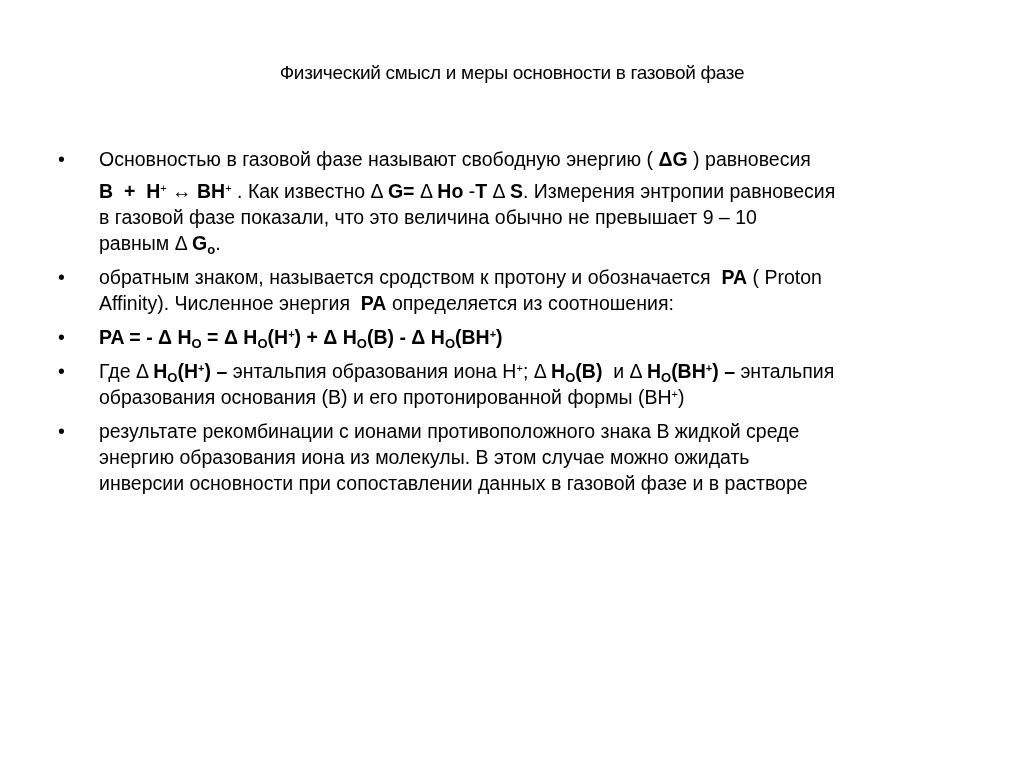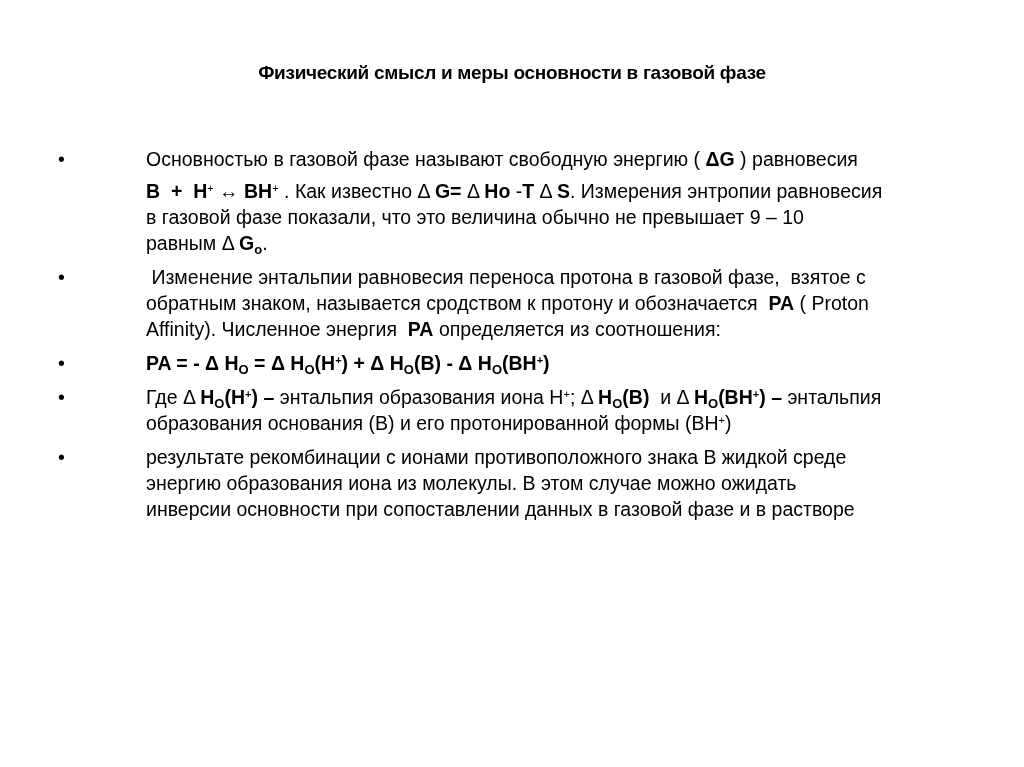--- a/index.html
+++ b/index.html
@@ -1,23 +1,23 @@
 <!DOCTYPE html>
 <html><head>
 <meta charset="utf-8">
 <style>
   html, body { margin: 0; padding: 0; background: #ffffff; }
   body { width: 1024px; height: 767px; position: relative; overflow: hidden;
          font-family: "Liberation Sans", sans-serif; color: #000; }
   .title { position: absolute; left: 0; width: 1024px; top: 62px; text-align: center;
-           font-weight: bold; font-size: 19px; letter-spacing: -0.3px; }
+           font-weight: normal; font-size: 19px; letter-spacing: -0.3px; }
   .content { position: absolute; left: 58px; top: 146px; width: 930px; }
   .item { position: relative; padding-left: 41px; font-size: 19.5px; line-height: 26px; margin-bottom: 8px; }
   .bullet { position: absolute; left: 0; top: 0; width: 20px; }
-  .line { display: block; white-space: nowrap; margin-left: 47px; }
+  .line { display: block; white-space: nowrap; }
   .b { font-weight: bold; }
   sup { font-size: 11px; vertical-align: 6px; line-height: 0; }
   sub { font-size: 13px; vertical-align: -4px; line-height: 0; }
   .gap { height: 6px; display: block; }
 </style>
 </head>
 <body>
 
 <div class="title">Физический смысл и меры основности в газовой фазе</div>
 
@@ -27,21 +27,20 @@
     <span class="bullet">•</span>
     <span class="line"><span>Основностью в газовой фазе называют свободную энергию ( </span><span class="b">ΔG</span><span> ) равновесия</span></span>
     <span class="gap"></span>
     <span class="line"><span class="b">B</span><span class="b" style="white-space:pre">  +  </span><span class="b">H</span><sup>+</sup><span style="white-space:pre"> ↔ </span><span class="b">BH</span><sup>+</sup><span style="white-space:pre"> . Как известно </span><span style="white-space:pre">Δ </span><span class="b">G=</span><span style="white-space:pre"> Δ </span><span class="b">Ho</span><span style="white-space:pre"> -</span><span class="b">T</span><span style="white-space:pre"> Δ </span><span class="b">S</span><span>. Измерения энтропии равновесия</span></span>
     <span class="line">в газовой фазе показали, что это  величина обычно не превышает 9 – 10</span>
     <span class="line"><span>равным Δ </span><span class="b">G</span><sub class="b">o</sub><span>.</span></span>
   </div>
 
   <div class="item">
     <span class="bullet">•</span>
-    <span class="line" style="white-space:pre"> Изменение энтальпии равновесия переноса протона в газовой фазе,  взятое с</span>
     <span class="line" style="white-space:pre"><span>обратным знаком, называется сродством к протону и обозначается  </span><span class="b">PA</span><span> ( Proton</span></span>
     <span class="line" style="white-space:pre"><span>Affinity). Численное энергия  </span><span class="b">PA</span><span> определяется из соотношения:</span></span>
   </div>
 
   <div class="item b">
     <span class="bullet" style="font-weight:normal">•</span>
     <span class="line"><span>PA = - Δ H</span><sub>O</sub><span> = Δ H</span><sub>O</sub><span>(H</span><sup>+</sup><span>) + Δ H</span><sub>O</sub><span>(B) - Δ H</span><sub>O</sub><span>(BH</span><sup>+</sup><span>)</span></span>
   </div>
 
   <div class="item">

